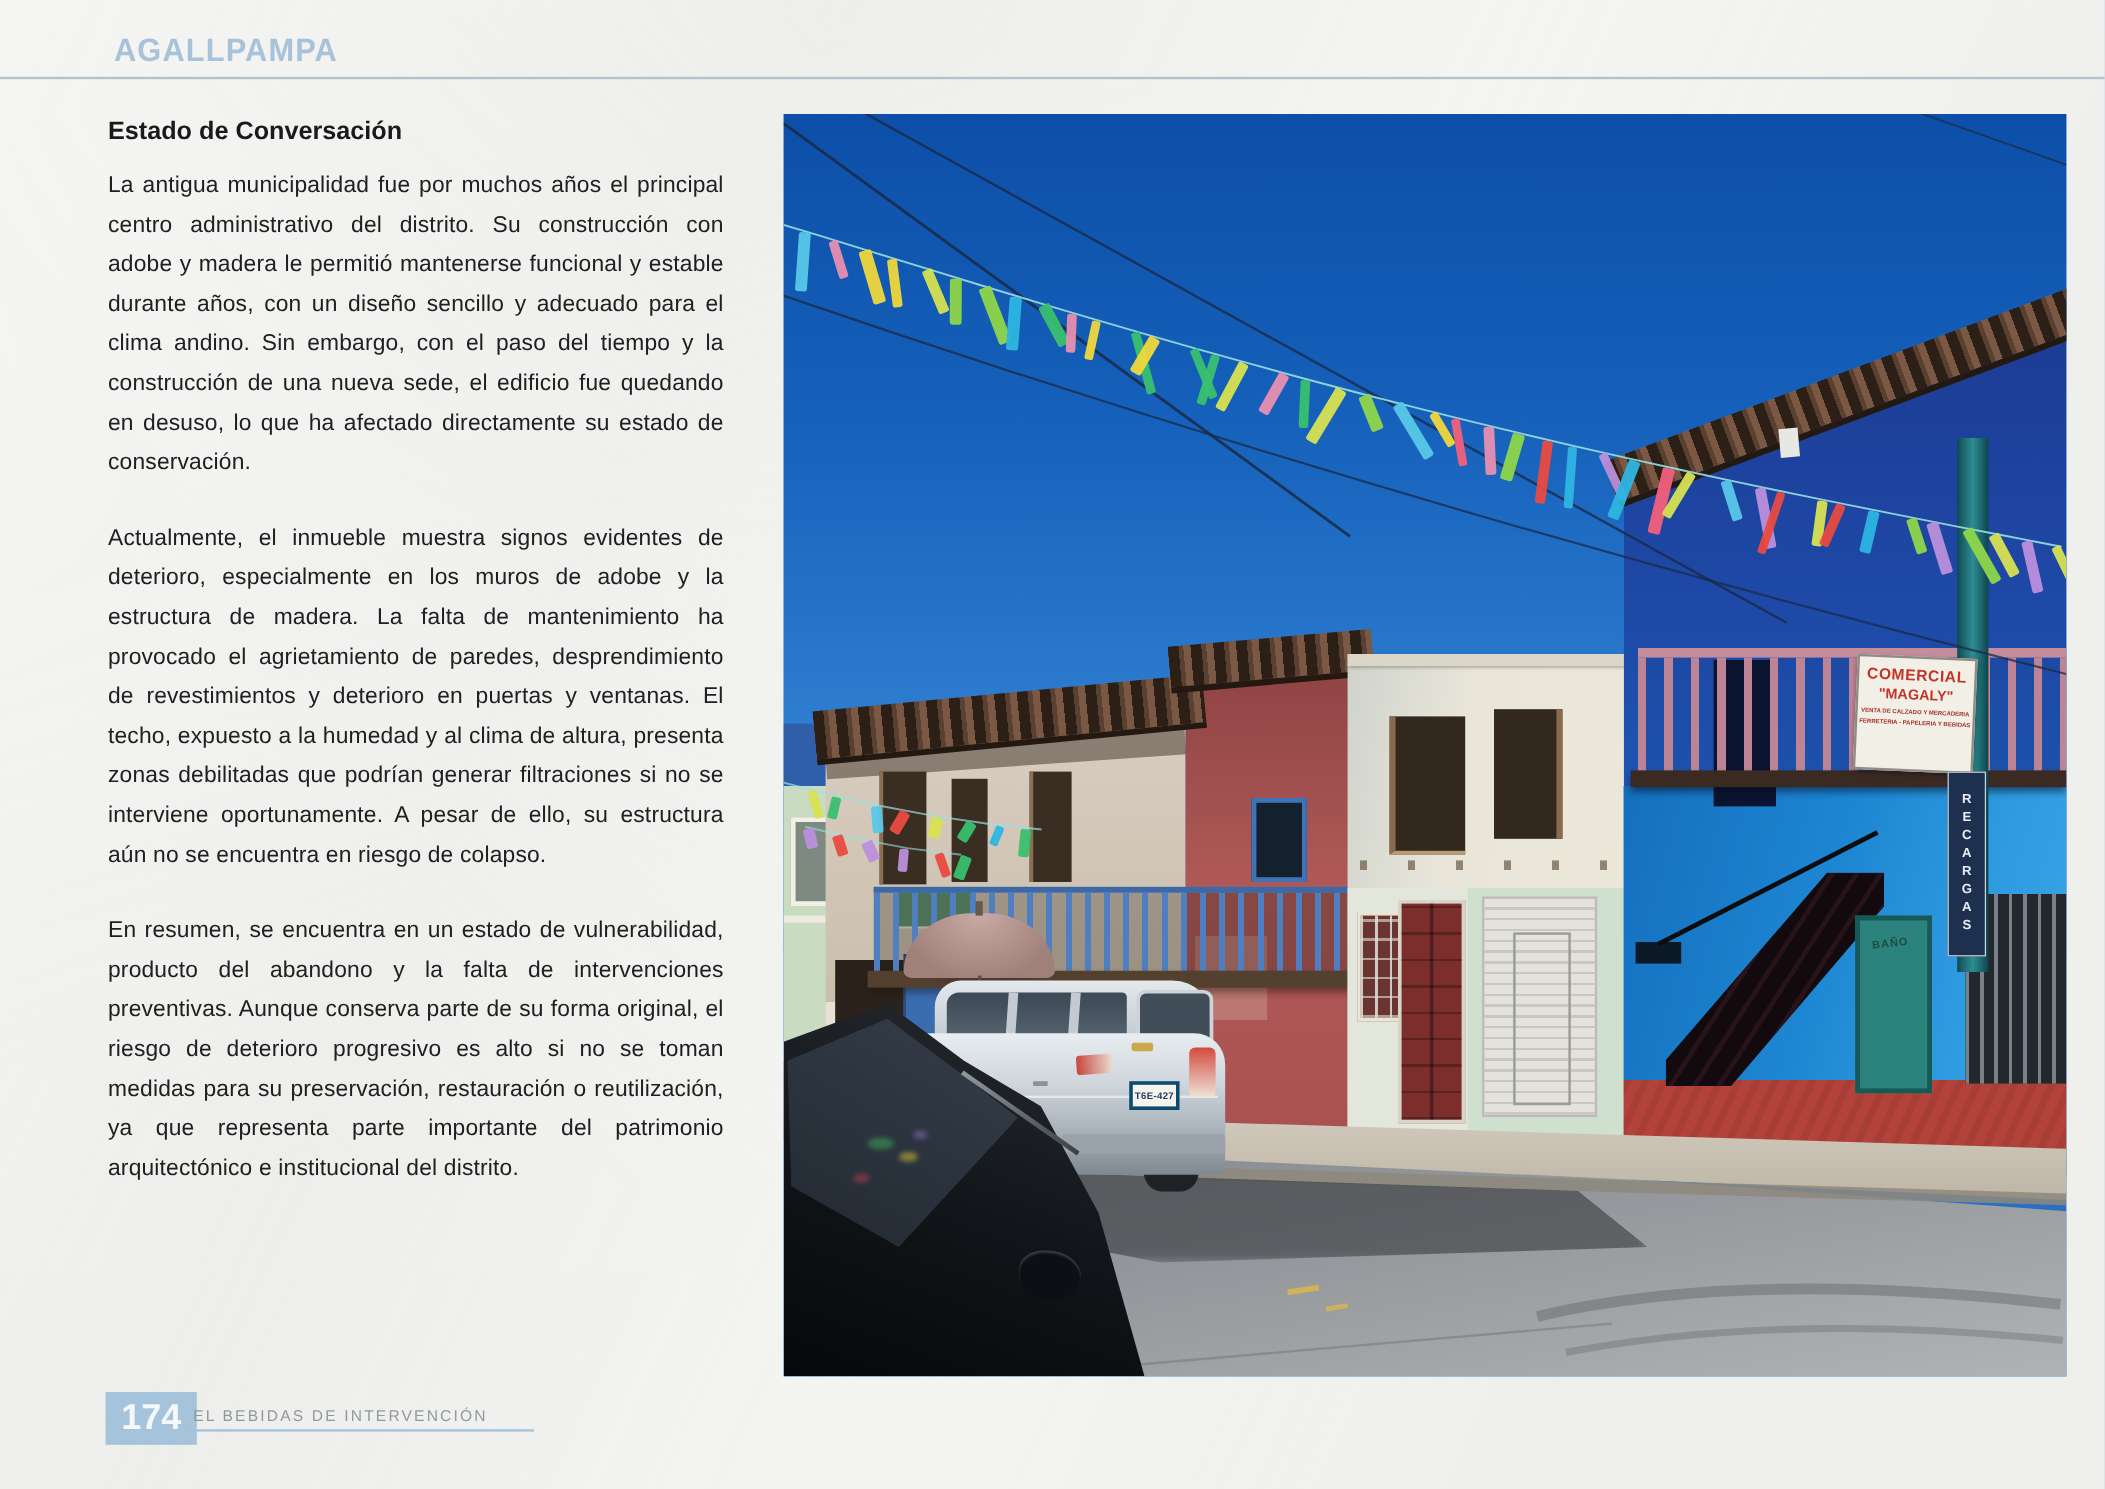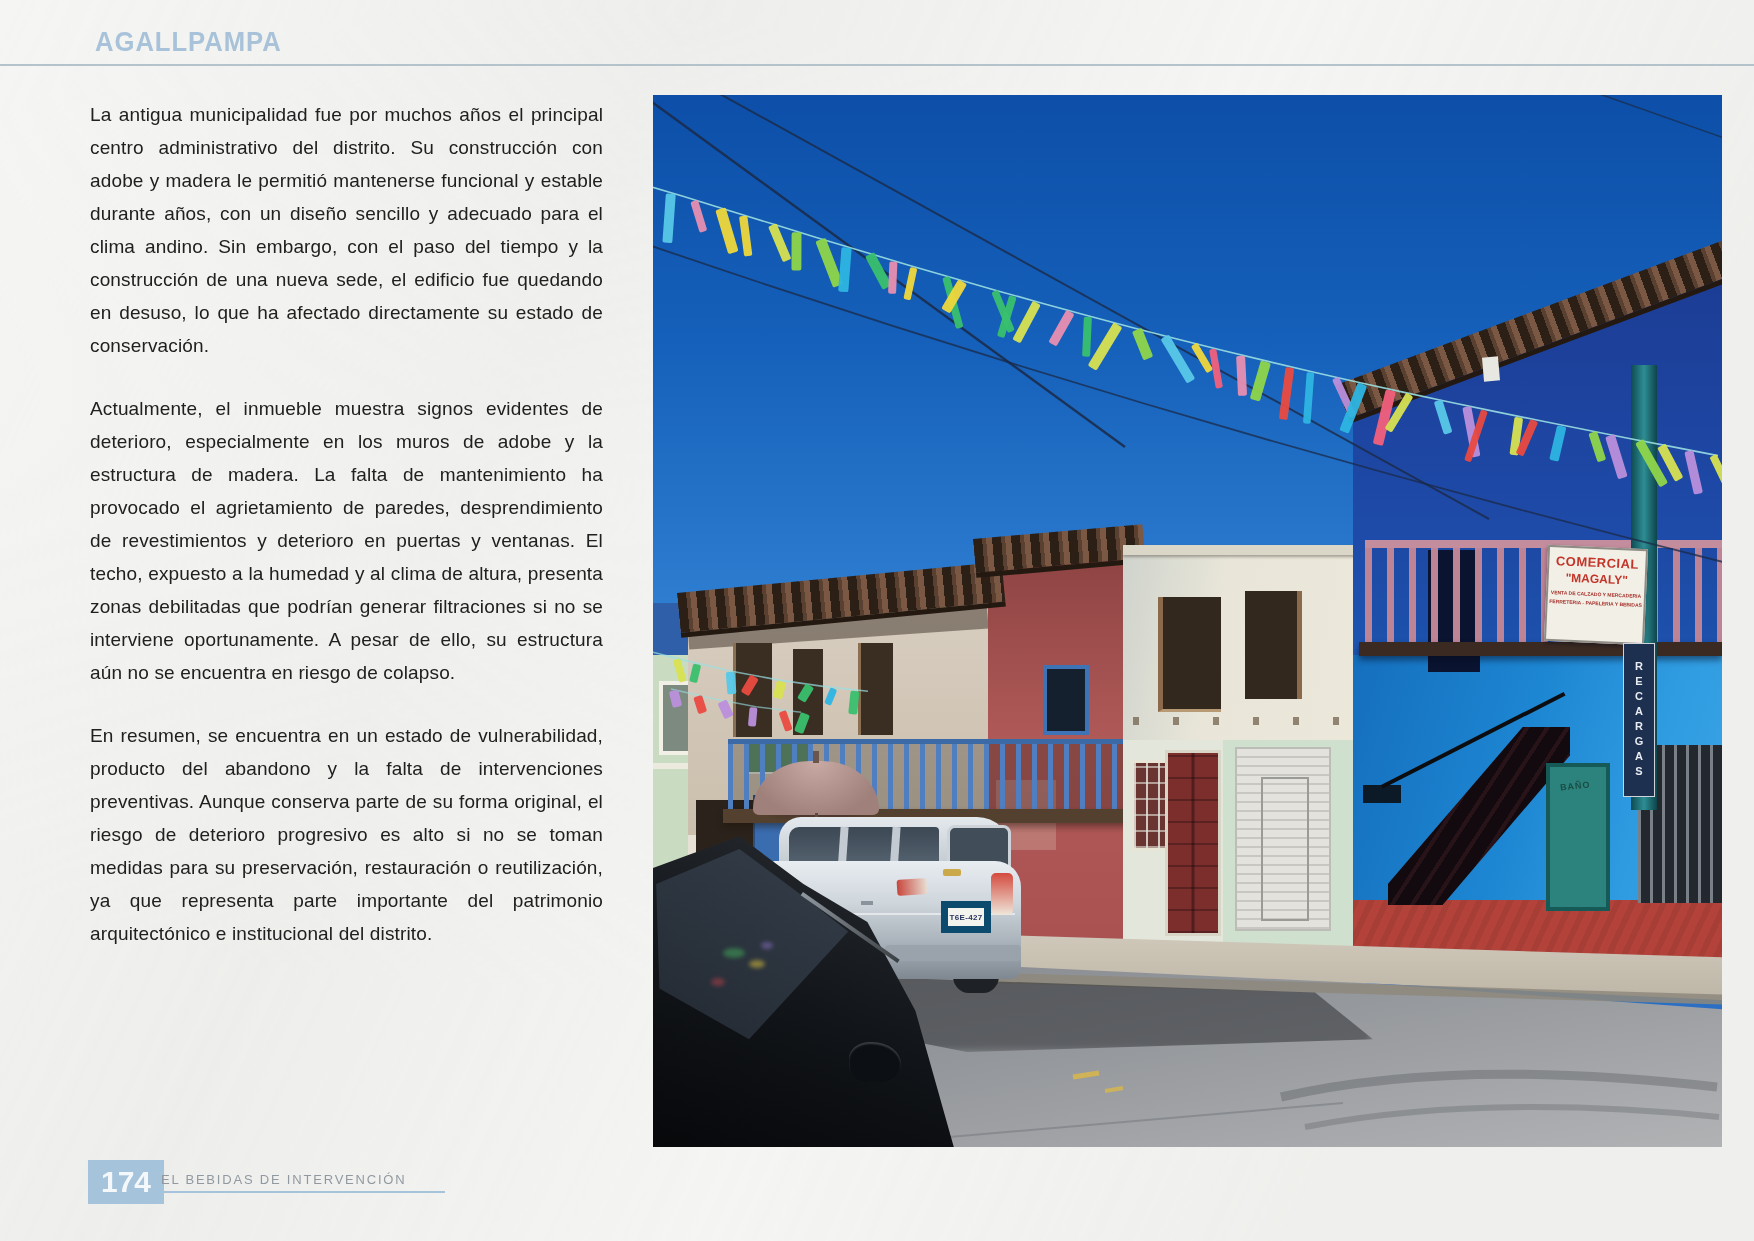--- a/index.html
+++ b/index.html
@@ -31,33 +31,34 @@
   .balu-pink{background:repeating-linear-gradient(90deg,#bd8496 0 7px,rgba(15,25,70,.05) 7px 22px);border-top:8px solid #c48d9e;}
   svg{position:absolute;left:0;top:0;}
   
   .sign-com{position:absolute;background:#f2efe7;border:2px solid #8e8c84;transform:rotate(2.5deg);text-align:center;padding-top:6px;box-shadow:0 2px 4px rgba(0,0,20,.4);}
   .sign-com .l1{display:block;font-size:13px;font-weight:900;color:#c23428;letter-spacing:.5px;}
   .sign-com .l2{display:block;font-size:12px;font-weight:bold;color:#c23428;margin-top:2px;}
   .sign-com .l3{display:block;font-size:5px;font-weight:bold;color:#a33028;margin-top:5px;line-height:1.5;}
   .sign-rec{position:absolute;background:#1d3050;border:1px solid #cfd4da;color:#e8ecf2;
     writing-mode:vertical-rl;text-orientation:upright;font-size:11px;font-weight:bold;letter-spacing:3px;
     display:flex;align-items:center;justify-content:center;}
-  .plate{position:absolute;background:#f4f4ef;border:7px solid #0c4a6e;color:#28355e;font-size:8px;font-weight:bold;
+  .plate{position:absolute;background:#f4f4ef;border:3px solid #0c4a6e;color:#28355e;font-size:8px;font-weight:bold;
     display:flex;align-items:center;justify-content:center;letter-spacing:.3px;}
   .graffiti{position:absolute;font-size:9px;color:rgba(22,68,58,.85);transform:rotate(-6deg);font-weight:bold;letter-spacing:1px;}
 </style>
 </head>
 <body>
 
 <div class="page">
 
   <div class="brand">AGALLPAMPA</div>
   <div class="toprule"></div>
 
   <div class="col">
+    <h2>Estado de Conversación</h2>
     <p>La antigua municipalidad fue por muchos años el principal centro administrativo del distrito. Su construcción con adobe y madera le permitió mantenerse funcional y estable durante años, con un diseño sencillo y adecuado para el clima andino. Sin embargo, con el paso del tiempo y la construcción de una nueva sede, el edificio fue quedando en desuso, lo que ha afectado directamente su estado de conservación.</p>
     <p>Actualmente, el inmueble muestra signos evidentes de deterioro, especialmente en los muros de adobe y la estructura de madera. La falta de mantenimiento ha provocado el agrietamiento de paredes, desprendimiento de revestimientos y deterioro en puertas y ventanas. El techo, expuesto a la humedad y al clima de altura, presenta zonas debilitadas que podrían generar filtraciones si no se interviene oportunamente. A pesar de ello, su estructura aún no se encuentra en riesgo de colapso.</p>
     <p>En resumen, se encuentra en un estado de vulnerabilidad, producto del abandono y la falta de intervenciones preventivas. Aunque conserva parte de su forma original, el riesgo de deterioro progresivo es alto si no se toman medidas para su preservación, restauración o reutilización, ya que representa parte importante del patrimonio arquitectónico e institucional del distrito.</p>
   </div>
 
   <div class="photo">
     <div class="sky"></div>
 
     <div class="a" style="left:0;top:508px;width:58px;height:52px;background:#2e5fa8;"></div>
 

